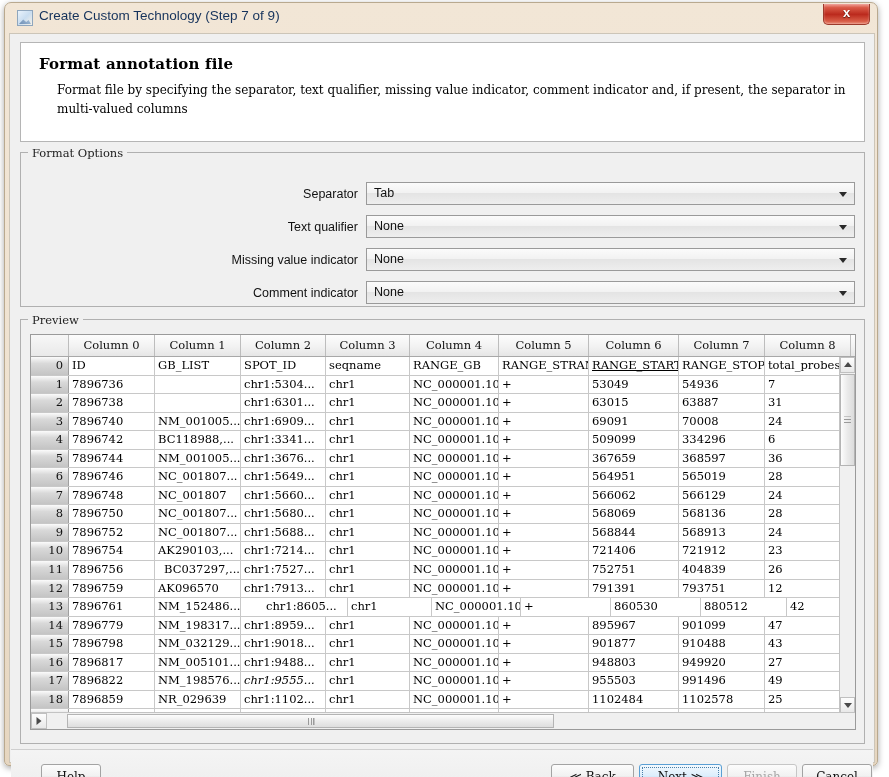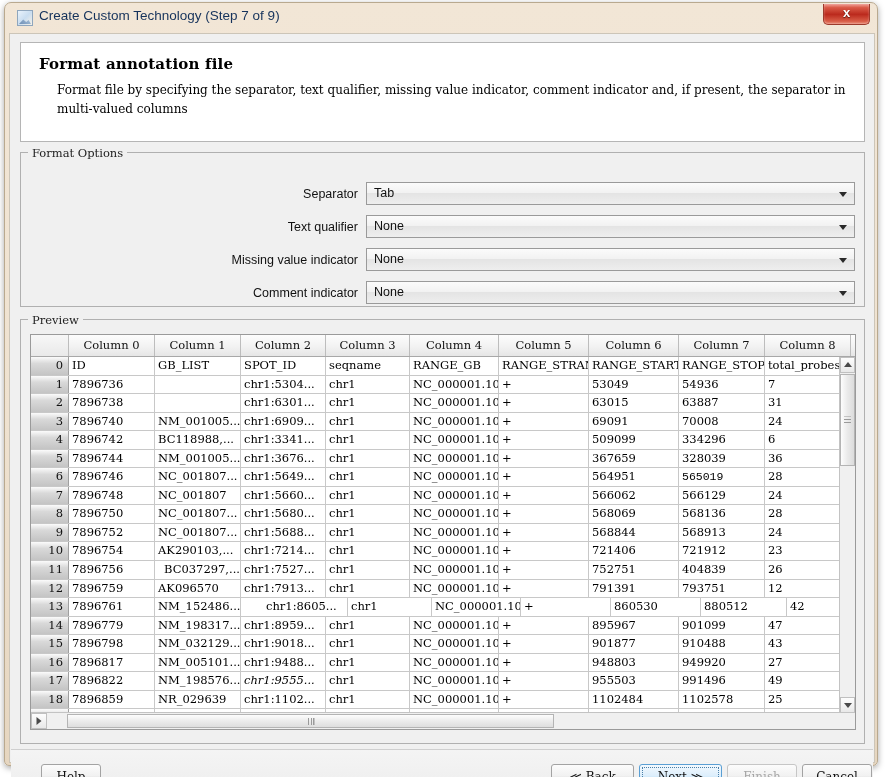--- a/index.html
+++ b/index.html
@@ -444,21 +444,21 @@
         </div>
       <div id="table-body">
           <div class="trow">
             <div class="rh">0</div>
             <div class="cell" style="flex: 0 0 86px;">ID</div>
             <div class="cell" style="flex: 0 0 86px;">GB_LIST</div>
             <div class="cell" style="flex: 0 0 85px;">SPOT_ID</div>
             <div class="cell" style="flex: 0 0 84px;">seqname</div>
             <div class="cell" style="flex: 0 0 89px;">RANGE_GB</div>
             <div class="cell" style="flex: 0 0 90px;">RANGE_STRAND</div>
-            <div class="cell" style="flex: 0 0 90px;">RANGE_START</div>
+            <div class="cell" style="flex: 0 0 90px; text-decoration: underline;">RANGE_START</div>
             <div class="cell" style="flex: 0 0 86px;">RANGE_STOP</div>
             <div class="cell" style="flex: 0 0 86px;">total_probes</div>
             <div class="cell" style="flex: 0 0 54px;">gene_a</div>
           </div>
           <div class="trow">
             <div class="rh">1</div>
             <div class="cell" style="flex: 0 0 86px;">7896736</div>
             <div class="cell" style="flex: 0 0 86px;"></div>
             <div class="cell" style="flex: 0 0 85px;">chr1:5304...</div>
             <div class="cell" style="flex: 0 0 84px;">chr1</div>
@@ -510,34 +510,34 @@
           </div>
           <div class="trow">
             <div class="rh">5</div>
             <div class="cell" style="flex: 0 0 86px;">7896744</div>
             <div class="cell" style="flex: 0 0 86px;">NM_001005...</div>
             <div class="cell" style="flex: 0 0 85px;">chr1:3676...</div>
             <div class="cell" style="flex: 0 0 84px;">chr1</div>
             <div class="cell" style="flex: 0 0 89px;">NC_000001.10</div>
             <div class="cell" style="flex: 0 0 90px;">+</div>
             <div class="cell" style="flex: 0 0 90px;">367659</div>
-            <div class="cell" style="flex: 0 0 86px;">328039</div>
+            <div class="cell" style="flex: 0 0 86px;">368597</div>
             <div class="cell" style="flex: 0 0 86px;">36</div>
             <div class="cell" style="flex: 0 0 54px;">NM_001</div>
           </div>
           <div class="trow">
             <div class="rh">6</div>
             <div class="cell" style="flex: 0 0 86px;">7896746</div>
             <div class="cell" style="flex: 0 0 86px;">NC_001807...</div>
             <div class="cell" style="flex: 0 0 85px;">chr1:5649...</div>
             <div class="cell" style="flex: 0 0 84px;">chr1</div>
             <div class="cell" style="flex: 0 0 89px;">NC_000001.10</div>
             <div class="cell" style="flex: 0 0 90px;">+</div>
             <div class="cell" style="flex: 0 0 90px;">564951</div>
-            <div class="cell" style="flex: 0 0 86px; font-family: Liberation Mono, monospace;">565019</div>
+            <div class="cell" style="flex: 0 0 86px;">565019</div>
             <div class="cell" style="flex: 0 0 86px;">28</div>
             <div class="cell" style="flex: 0 0 54px;">---</div>
           </div>
           <div class="trow">
             <div class="rh">7</div>
             <div class="cell" style="flex: 0 0 86px;">7896748</div>
             <div class="cell" style="flex: 0 0 86px;">NC_001807</div>
             <div class="cell" style="flex: 0 0 85px;">chr1:5660...</div>
             <div class="cell" style="flex: 0 0 84px;">chr1</div>
             <div class="cell" style="flex: 0 0 89px;">NC_000001.10</div>

